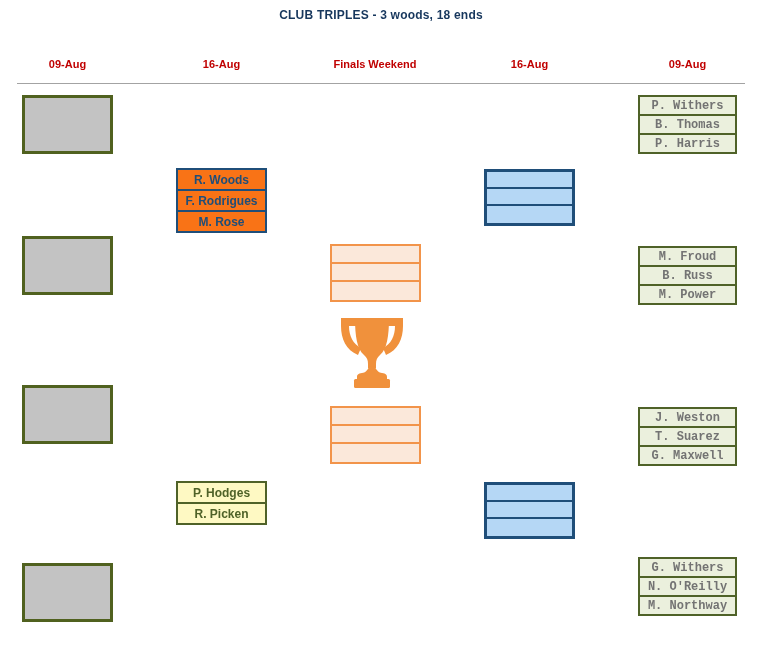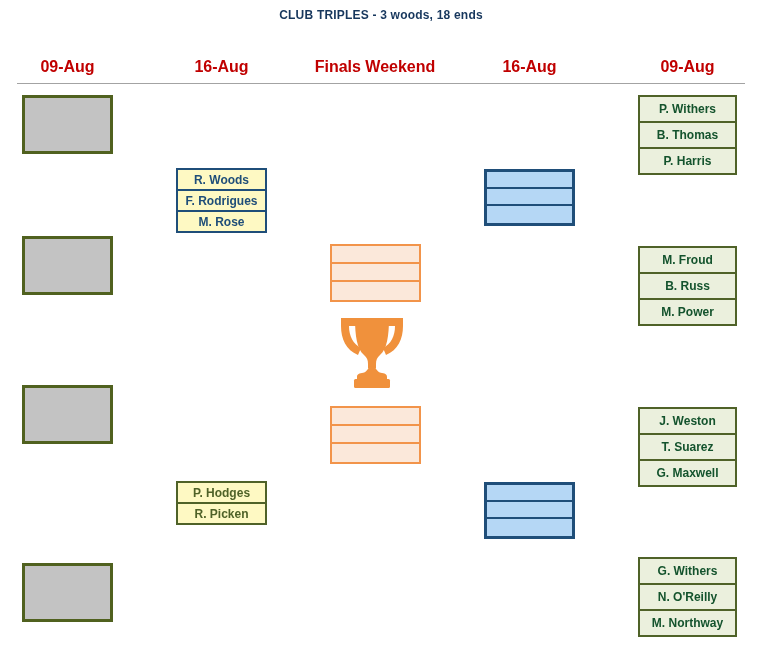--- a/index.html
+++ b/index.html
@@ -8,41 +8,41 @@
     font-family:"Liberation Sans", sans-serif; overflow:hidden;
   }
   * { box-sizing:border-box; }
 
   .title {
     position:absolute; top:8px; left:0; width:100%; text-align:center;
     font-size:12px; font-weight:bold; color:#17375D; letter-spacing:0.2px;
   }
   .hdr {
     position:absolute; top:58px; text-align:center;
-    font-size:16px; font-weight:bold; color:#C00000;
+    font-size:11px; font-weight:bold; color:#C00000;
   }
   .rule { position:absolute; top:83px; left:17px; width:728px; height:1px; background:#A3A3A3; }
 
   
   .gbox {
     position:absolute; left:22px; width:91px; height:59px;
     background:#C3C3C3; border:3px solid #50611F;
   }
 
   
   .team { position:absolute; }
   .trow {
     border-style:solid; border-width:2px; margin-top:-2px;
     display:flex; align-items:center; justify-content:center;
     font-weight:bold; font-size:12px; line-height:1;
   }
   .team .trow:first-child { margin-top:0; }
-  .team.blue .trow      { height:23px; background:#fef9c3; border-color:#1F4E79; color:#1F4E79; }
+  .team.blue .trow      { height:23px; background:#f97316; border-color:#1F4E79; color:#1F4E79; }
   .team.bluegreen .trow { height:23px; background:#fef9c3; border-color:#4F6228; color:#4F6228; }
-  .team.green .trow     { height:28px; background:#EBF0DD; border-color:#4F6228; color:#14532d; }
+  .team.green .trow     { height:21px; background:#EBF0DD; border-color:#4F6228; color:#737373;font-family:Liberation Mono, monospace; }
 
   
   .slot { position:absolute; width:91px; }
   .slot .cell { width:100%; }
   .slot.blueslot { border:3px solid #1F4E79; background:#B5D7F5; }
   .slot.blueslot .cell { height:17px; border-bottom:2px solid #1F4E79; }
   .slot.blueslot .cell:last-child { border-bottom:none; }
   .slot.orangeslot { border:2px solid #F2944A; background:#FBE8DA; }
   .slot.orangeslot .cell { height:18px; border-bottom:2px solid #F2944A; }
   .slot.orangeslot .cell:last-child { border-bottom:none; }

